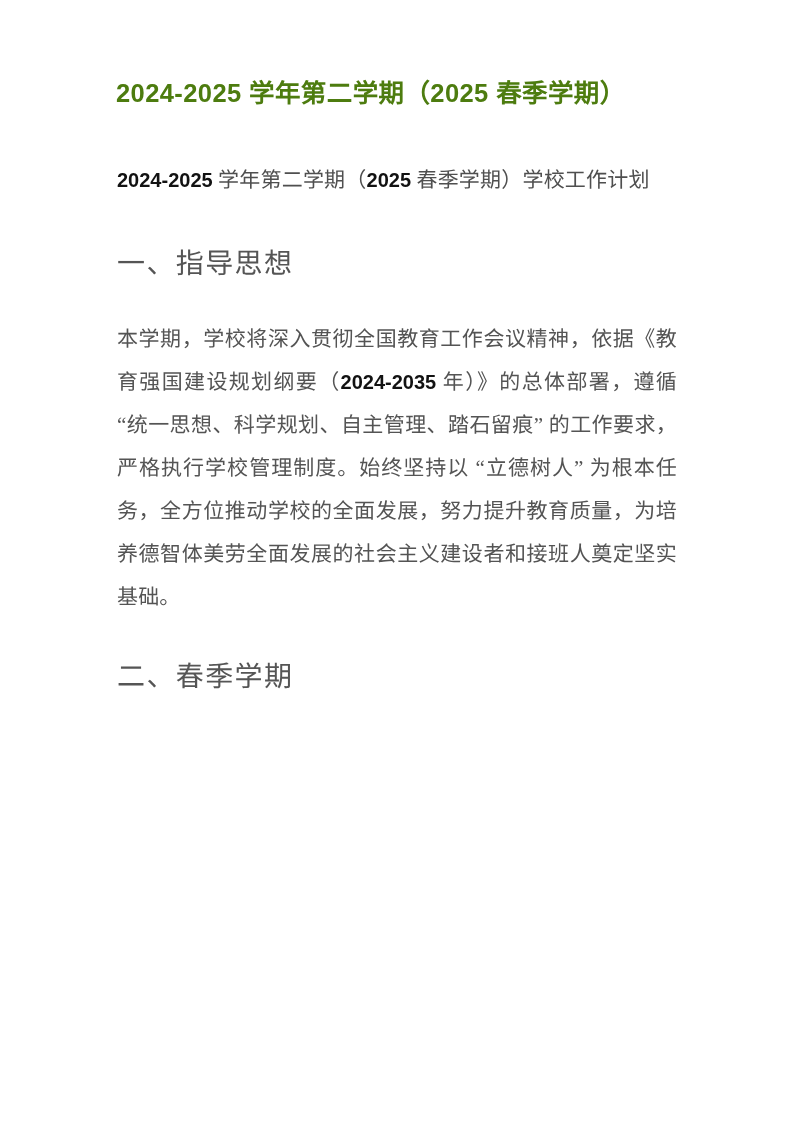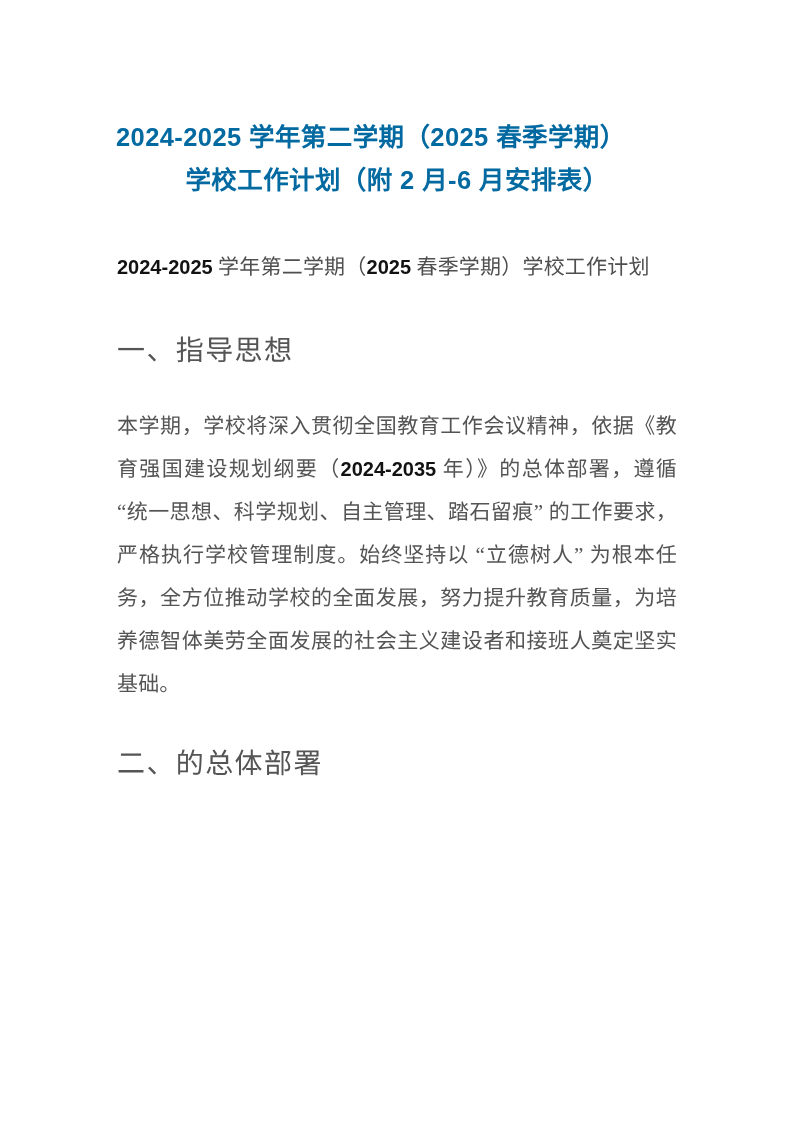--- a/index.html
+++ b/index.html
@@ -22,25 +22,25 @@
   .content {
     position: absolute;
     left: 117px;
     top: 0;
     width: 560px;
   }
 
   
   .doc-title {
     margin: 0;
-    padding-top: 116px;
+    padding-top: 72px;
     font-family: "Liberation Sans", "DejaVu Sans", sans-serif;
     font-size: 25.5px;
     font-weight: bold;
-    color: #0369a1;
+    color: #4d7c0f;
     text-align: center;
     line-height: 43px;
     letter-spacing: 0.4px;
   }
   .doc-title .tline {
     display: block;
   }
   .doc-title .tline-1 {
     text-align: left;
     margin-left: -1px;
@@ -99,26 +99,25 @@
   }
 </style>
 </head>
 <body>
 
 <div class="page">
   <div class="content">
 
     <h1 class="doc-title">
       <span class="tline tline-1">2024-2025 学年第二学期（2025 春季学期）</span>
-      <span class="tline tline-2">学校工作计划（附 2 月-6 月安排表）</span>
     </h1>
 
     <p class="subtitle"><span class="num">2024-2025</span> 学年第二学期（<span class="num">2025</span> 春季学期）学校工作计划</p>
 
     <h2 class="section-heading">一、指导思想</h2>
 
 
     <p class="para">本学期，学校将深入贯彻全国教育工作会议精神，依据《教育强国建设规划纲要（<span class="num">2024-2035</span> 年）》的总体部署，遵循“统一思想、科学规划、自主管理、踏石留痕” 的工作要求，严格执行学校管理制度。始终坚持以 “立德树人” 为根本任务，全方位推动学校的全面发展，努力提升教育质量，为培养德智体美劳全面发展的社会主义建设者和接班人奠定坚实基础。</p>
 
-    <h2 class="section-heading heading-tail">二、的总体部署</h2>
+    <h2 class="section-heading heading-tail">二、春季学期</h2>
 
   </div>
 </div>
 
 </body></html>

